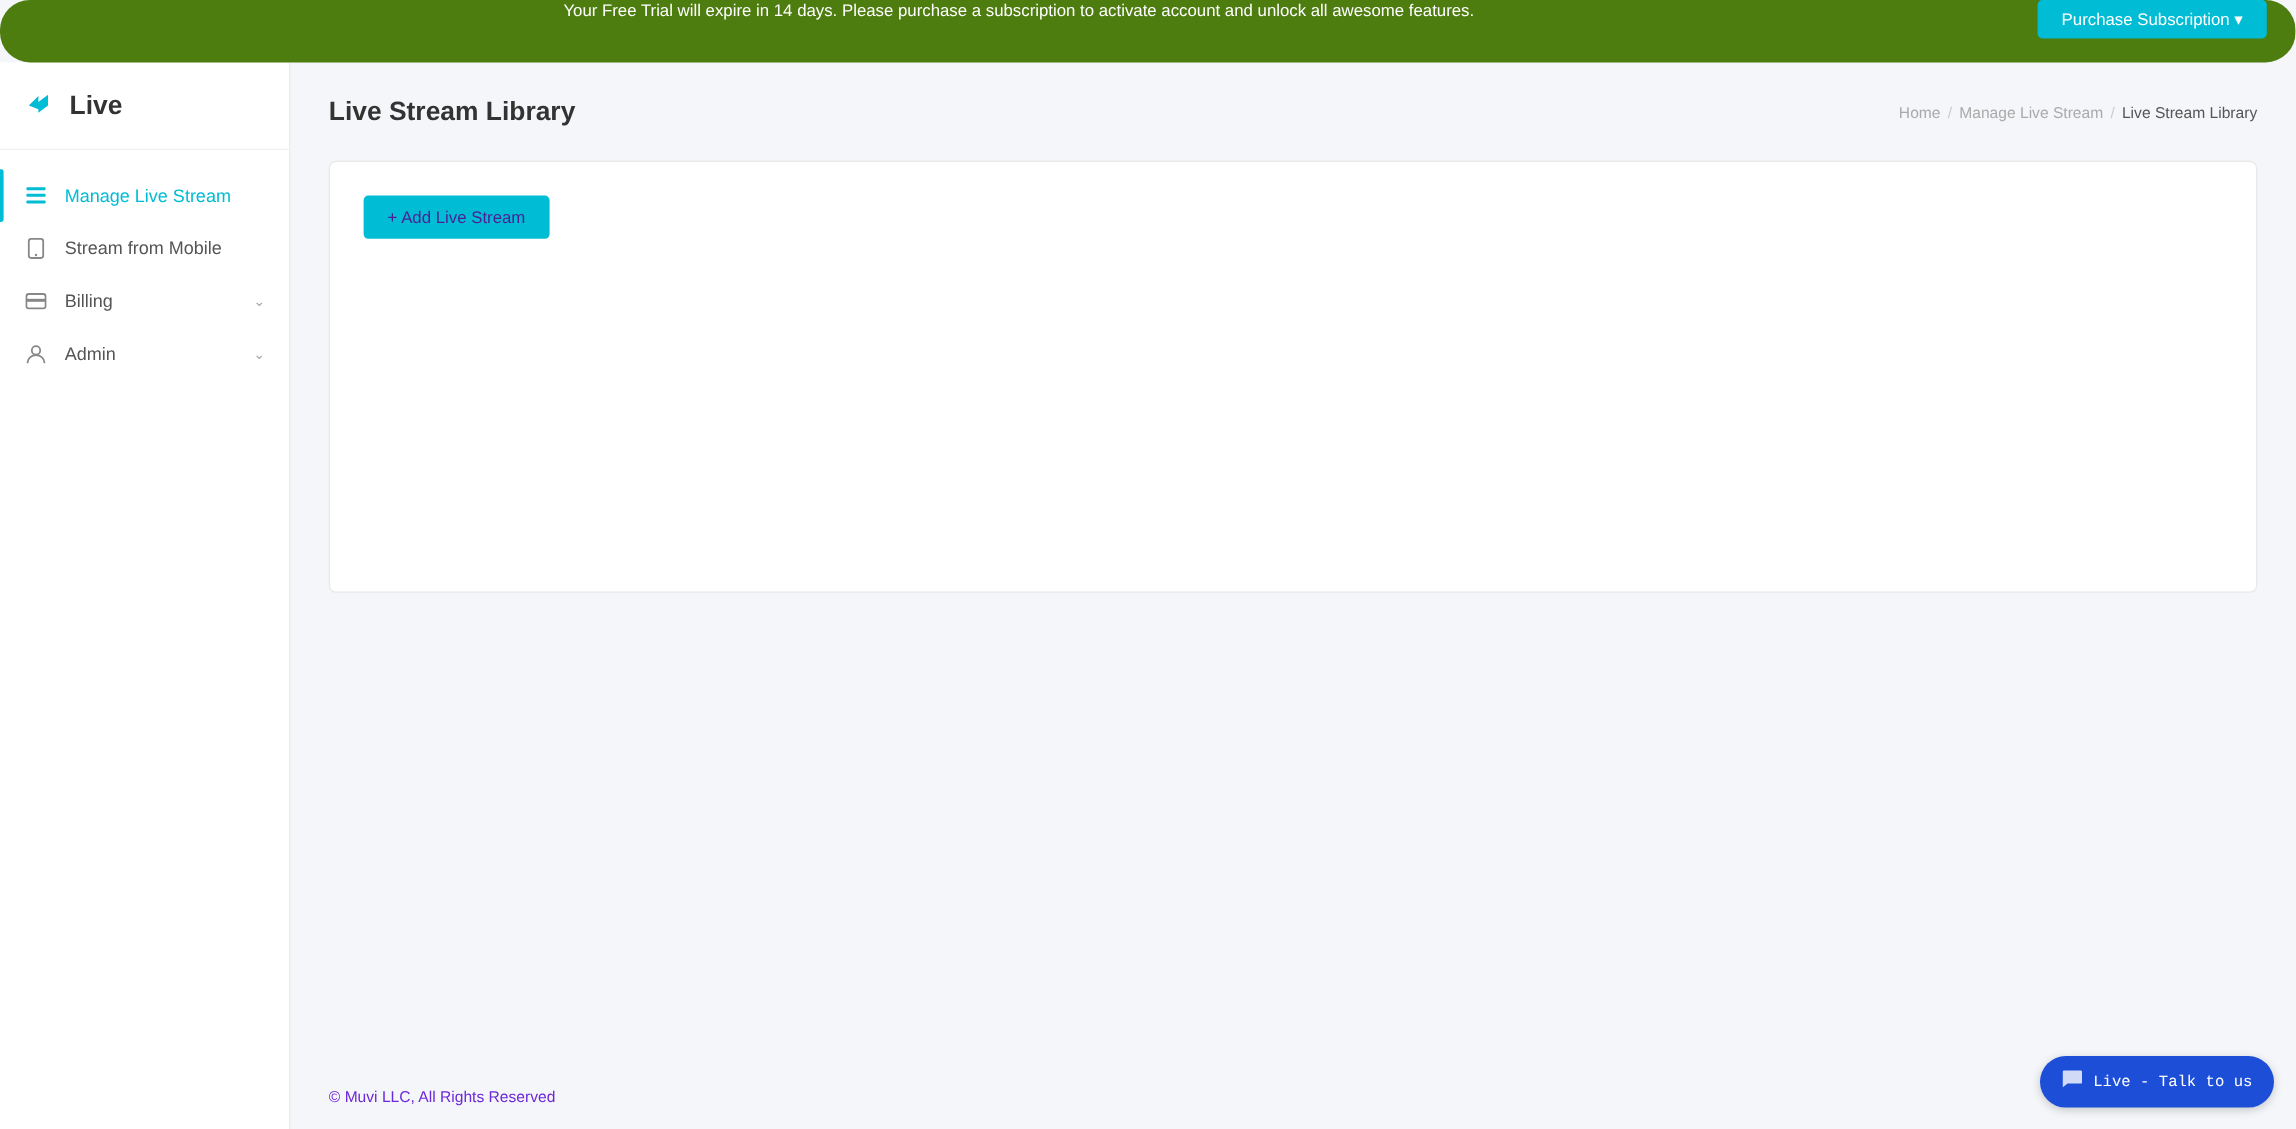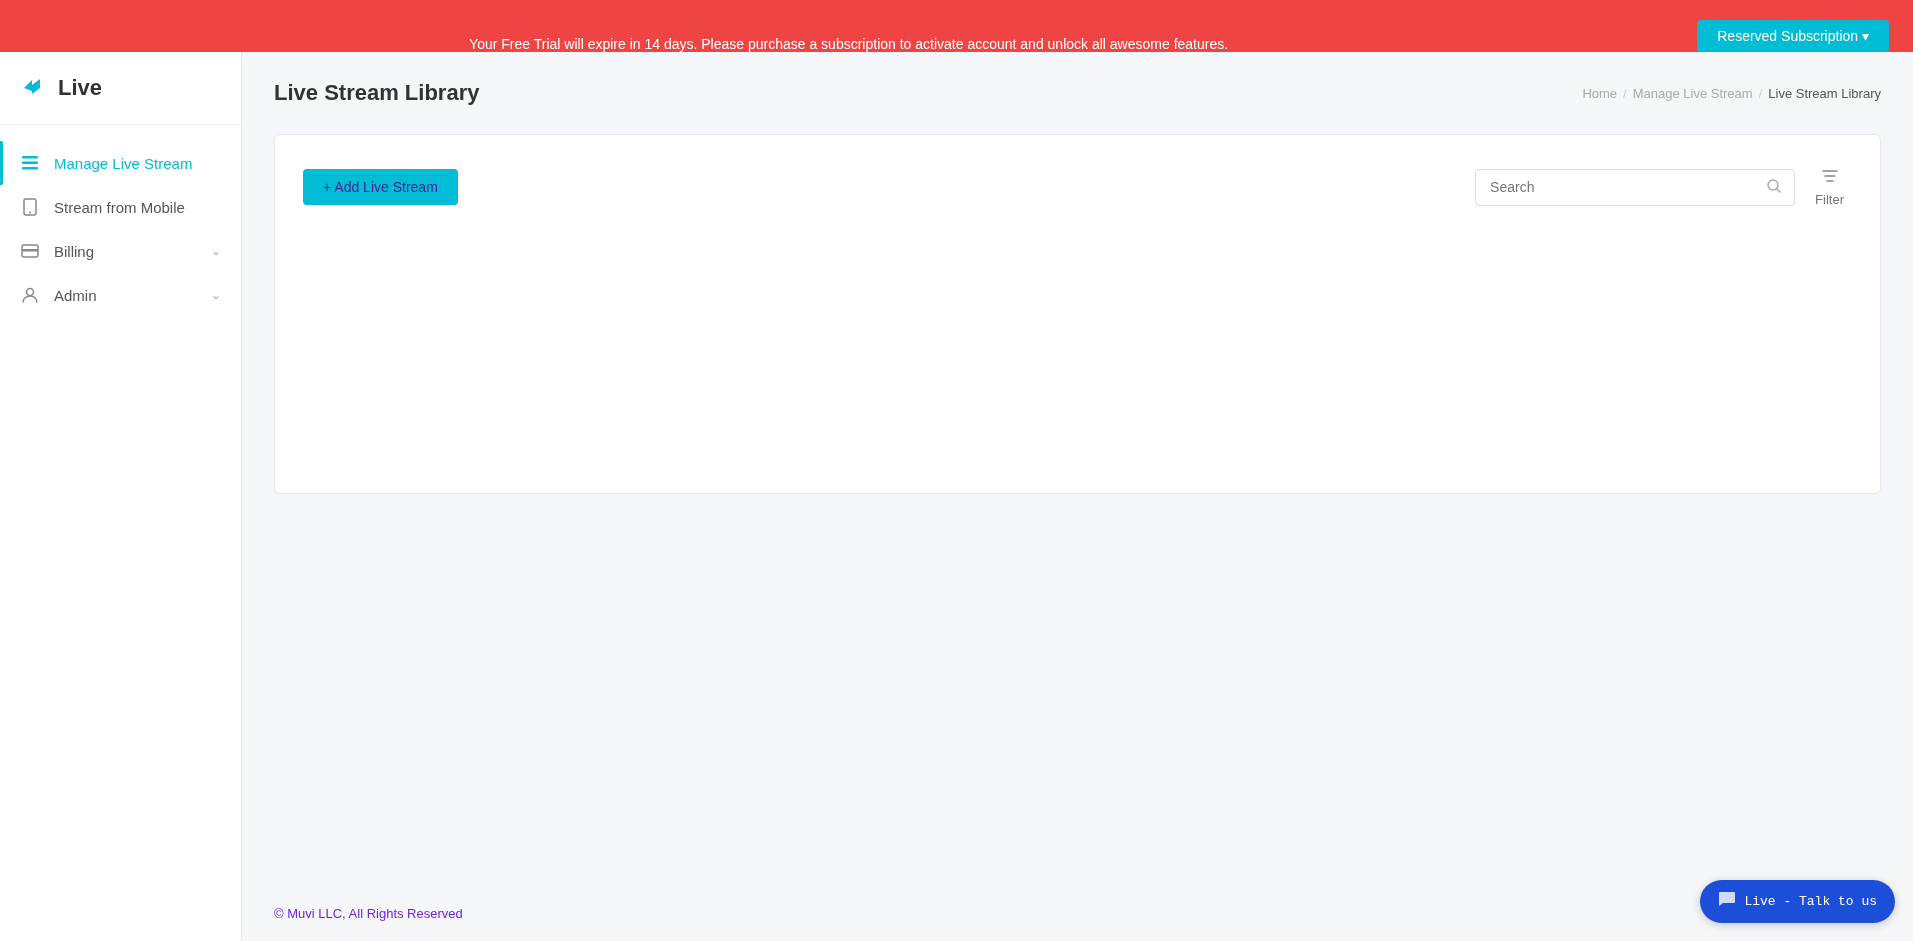--- a/index.html
+++ b/index.html
@@ -1,29 +1,30 @@
 <!DOCTYPE html>
 <html><head>
   <meta charset="utf-8">
   <style>
     * { margin: 0; padding: 0; box-sizing: border-box; }
     body { font-family: 'Segoe UI', Arial, sans-serif; background: #f4f6f9; min-height: 941px; overflow-x: hidden; }
 
     
     .top-banner {
-      background: #ef4444;
+      background: #4d7c0f;
       color: #fff;
       display: flex;
-      align-items: flex-end;
+      align-items: flex-start;
       justify-content: center;
       gap: 24px;
       padding: 0 24px;
       height: 52px;
       font-size: 14px;
       position: relative;
+      border-radius: 25px;
     }
     .top-banner-text { flex: 1; text-align: center; }
     .purchase-btn {
       background: #00bcd4;
       color: #fff;
       border: none;
       border-radius: 4px;
       padding: 8px 20px;
       font-size: 14px;
       cursor: pointer;
@@ -243,21 +244,21 @@
     .chat-icon { font-size: 16px; }
 
     
     .logo-svg { width: 28px; height: 28px; }
   </style>
 </head>
 <body>
 
 <div class="top-banner">
   <span class="top-banner-text">Your Free Trial will expire in 14 days. Please purchase a subscription to activate account and unlock all awesome features.</span>
-  <button class="purchase-btn">Reserved Subscription ▾</button>
+  <button class="purchase-btn">Purchase Subscription ▾</button>
 </div>
 
 <div class="layout">
 
   <aside class="sidebar">
     <div class="logo-area">
       <svg class="logo-svg" viewBox="0 0 28 28" fill="none" xmlns="http://www.w3.org/2000/svg">
         <path d="M4 14 L12 6 L12 11 L20 5 L20 14 L12 20 L12 17 Z" fill="#00bcd4"></path>
       </svg>
       <span class="logo-text">Live</span>
@@ -324,41 +325,20 @@
           <span class="breadcrumb-item">Manage Live Stream</span>
           <span class="breadcrumb-separator">/</span>
           <span class="breadcrumb-item active">Live Stream Library</span>
         </nav>
       </div>
 
       <div class="content-card">
 
         <div class="toolbar">
           <button class="add-btn">+ Add Live Stream</button>
-          <div class="search-filter-row">
-            <div class="search-box">
-              <input class="search-input" type="text" placeholder="Search" style="">
-              <button class="search-btn">
-                <svg width="16" height="16" viewBox="0 0 16 16" fill="none">
-                  <circle cx="7" cy="7" r="5" stroke="#aaa" stroke-width="1.5" fill="none"></circle>
-                  <line x1="10.5" y1="10.5" x2="14" y2="14" stroke="#aaa" stroke-width="1.5" stroke-linecap="round"></line>
-                </svg>
-              </button>
-            </div>
-            <button class="filter-btn">
-              <span class="filter-icon">
-                <svg width="18" height="18" viewBox="0 0 18 18" fill="none">
-                  <line x1="2" y1="4" x2="16" y2="4" stroke="#888" stroke-width="1.5" stroke-linecap="round"></line>
-                  <line x1="4" y1="9" x2="14" y2="9" stroke="#888" stroke-width="1.5" stroke-linecap="round"></line>
-                  <line x1="6" y1="14" x2="12" y2="14" stroke="#888" stroke-width="1.5" stroke-linecap="round"></line>
-                </svg>
-              </span>
-              <span>Filter</span>
-            </button>
-          </div>
         </div>
 
       </div>
     </main>
 
     <footer class="footer">
       <span>© Muvi LLC, All Rights Reserved</span>
     </footer>
   </div>
 </div>

